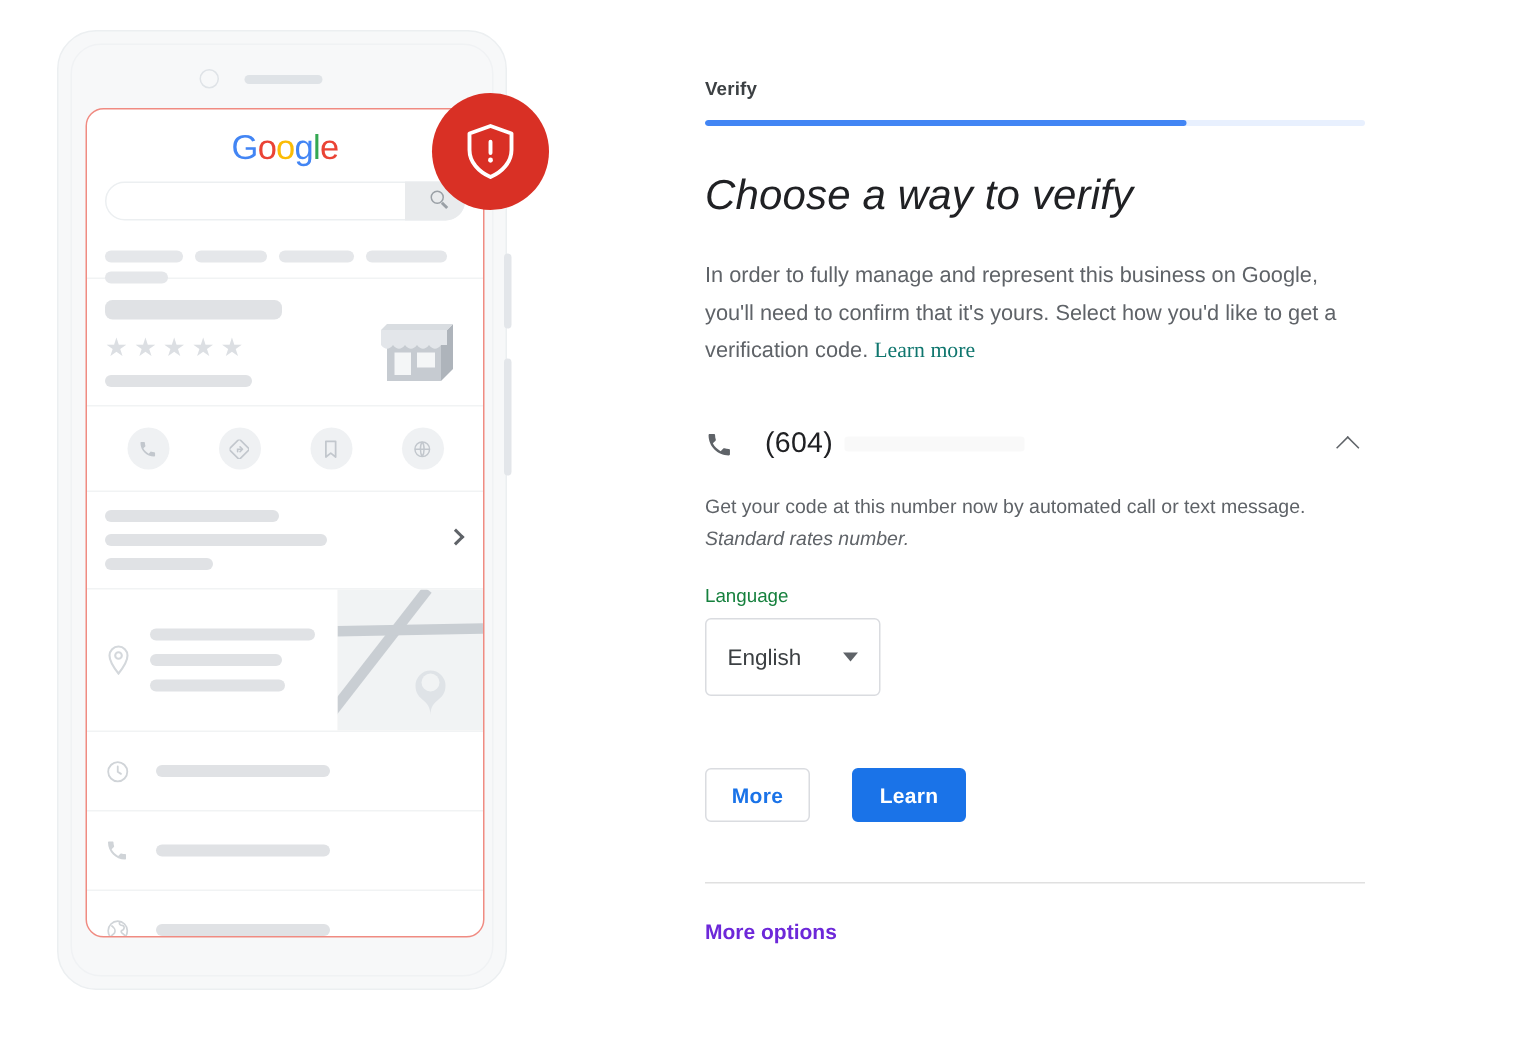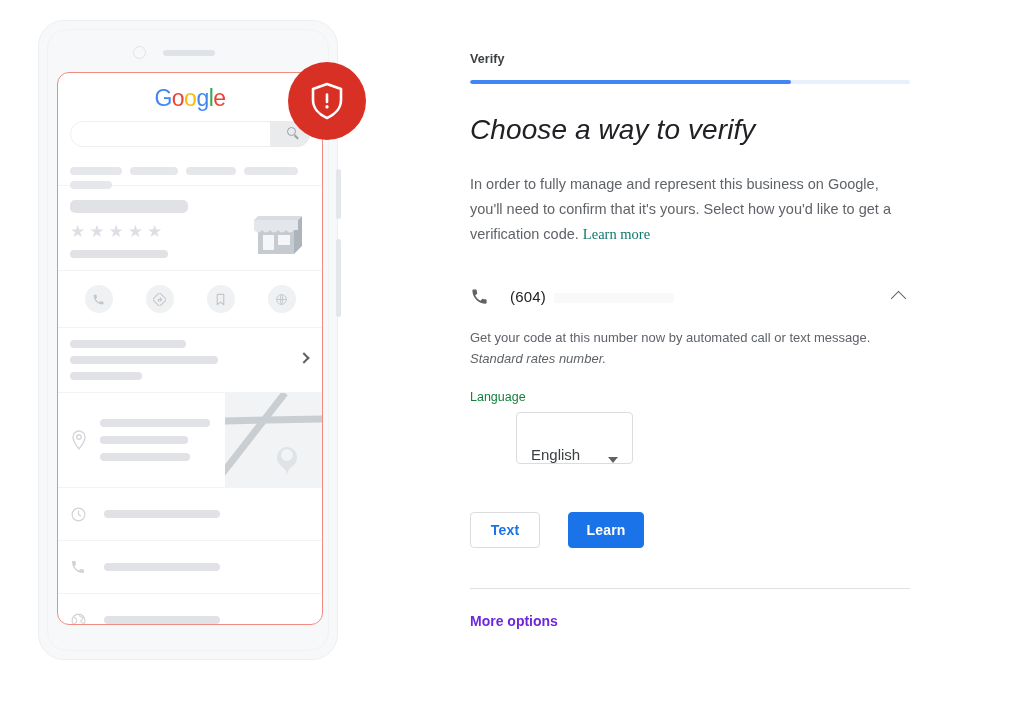--- a/index.html
+++ b/index.html
@@ -116,34 +116,34 @@
   .panel { position: absolute; left: 470px; top: 0; width: 440px; }
   .step-label { font-size: 12.5px; font-weight: 700; color: #3c4043; padding-top: 52px; letter-spacing:0.1px; }
   .progress { margin-top: 14px; height: 4px; width: 440px; background: #e8f0fe; border-radius: 2px; overflow:hidden; }
   .progress-fill { height: 4px; background: #4285F4; border-radius: 2px; }
   .h1 { font-size: 28px; font-weight: 400; color: #202124; margin-top: 30px; letter-spacing: 0.1px; font-style: italic; }
   .intro { font-size: 14.5px; line-height: 25px; color: #5f6368; margin-top: 26px; width: 440px; }
   .link { color: #0f766e; font-weight: 500; cursor: pointer; font-family: Liberation Serif, serif; }
 
   .phone-row { display:flex; align-items:center; margin-top: 36px; height: 26px; }
   .phone-ic { width: 40px; display:flex; align-items:center; }
-  .phone-num { font-size: 15px; color: #202124; flex: 1; letter-spacing:0.2px; }
+  .phone-num { font-size: 19px; color: #202124; flex: 1; letter-spacing:0.2px; }
   .phone-num .redacted { display:inline-block; width: 120px; height: 10px; margin-left: 8px;
                           background: rgba(0,0,0,0.025); vertical-align: middle; border-radius:2px; }
   .chev-up { width: 11px; height: 11px; border-left: 1.8px solid #5f6368; border-top: 1.8px solid #5f6368;
              transform: rotate(45deg); margin-right: 6px; margin-top: 4px; }
 
   .helper { font-size: 13px; line-height: 21px; color: #5f6368; margin-top: 18px; width: 440px; }
   .helper i { font-style: italic; }
   .field-label { font-size: 12.5px; color: #15803d; margin-top: 21px; }
   .select {
     margin-top: 8px; width: 117px; height: 52px;
     border: 1px solid #dadce0; border-radius: 4px;
-    display:flex; align-items:flex-end; padding: 0 14px;
-    background: #fff; cursor: pointer; margin-left: 46px;
+    display:flex; align-items:center; padding: 0 14px;
+    background: #fff; cursor: pointer;
   }
   .select .val { font-size: 15px; color: #3c4043; flex:1; }
   .caret { width:0; height:0; border-left:5px solid transparent; border-right:5px solid transparent;
            border-top: 6px solid #5f6368; }
 
   .btnrow { display:flex; align-items:center; gap: 28px; margin-top: 48px; }
   .btn { height: 36px; border-radius: 4px; display:flex; align-items:center; justify-content:center;
          font-size: 14px; font-weight: 600; cursor: pointer; letter-spacing:0.2px; }
   .btn-outline { width: 70px; border:1px solid #dadce0; background:#fff; color:#1a73e8; }
   .btn-filled { width: 76px; background:#1a73e8; color:#fff; border:1px solid #1a73e8; }
@@ -346,21 +346,21 @@
     <div class="helper"><span>Get your code at this number now by automated call or text message. </span><i>Standard rates number.</i></div>
 
     <div class="field-label">Language</div>
 
     <div class="select">
       <span class="val">English</span>
       <span class="caret"></span>
     </div>
 
     <div class="btnrow">
-      <div class="btn btn-outline">Text</div>
+      <div class="btn btn-outline">More</div>
       <div class="btn btn-filled">Learn</div>
     </div>
 
     <div class="divider"></div>
 
     <div class="more">More options</div>
   </div>
 
 </div>
 

